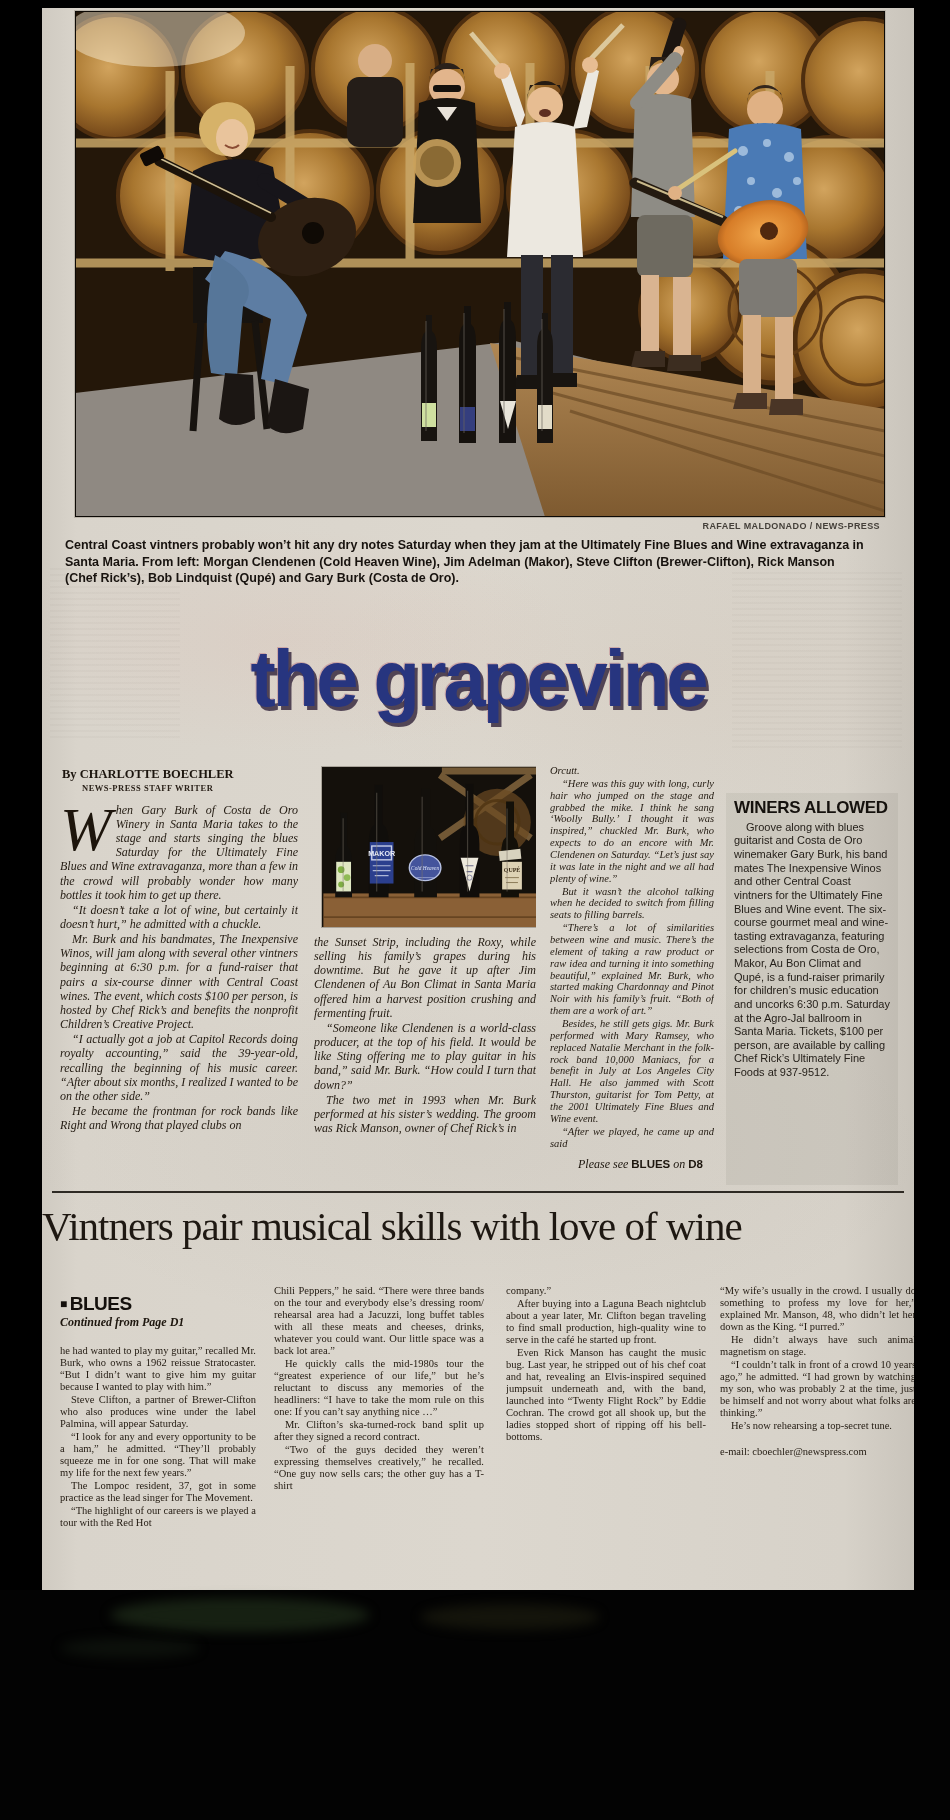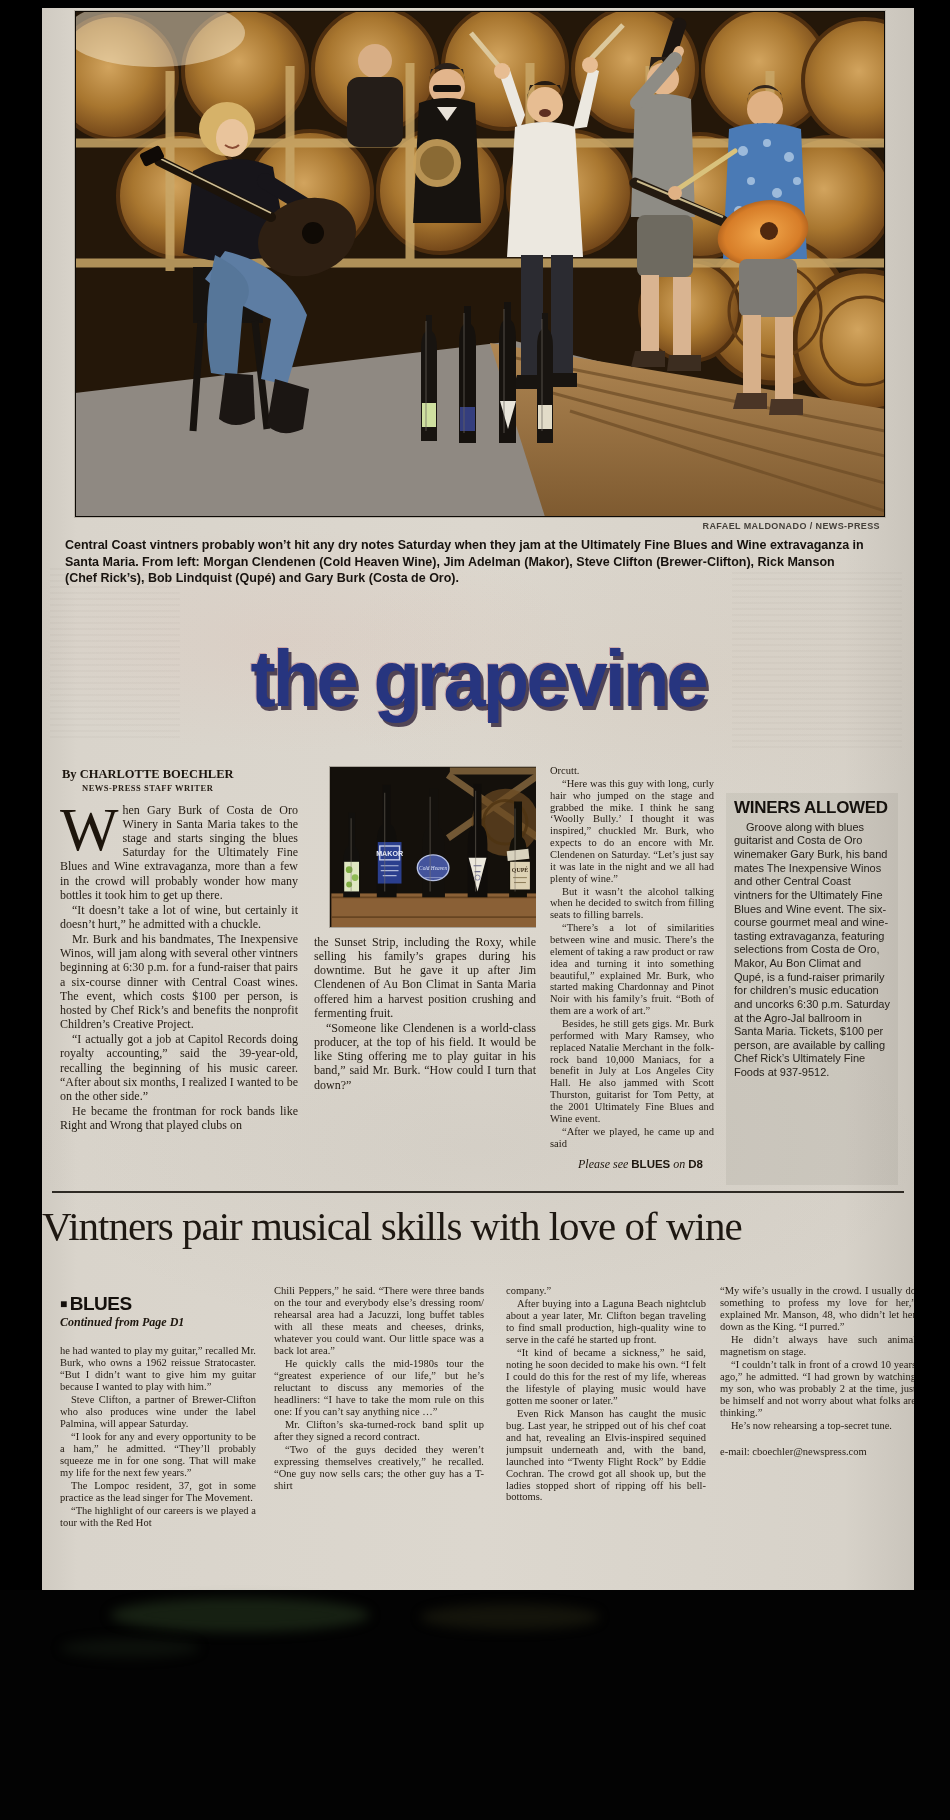--- a/index.html
+++ b/index.html
@@ -27,30 +27,30 @@
   .hl-kicker{position:absolute;left:0;top:583px;width:100%;text-align:center;
              font-size:46px;color:#4a4947;letter-spacing:1px;}
   .hl-main{position:absolute;left:0;top:624px;width:100%;text-align:center;
            font-family:"Liberation Sans",sans-serif;font-weight:bold;
            font-size:76px;letter-spacing:-3px;color:#27357f;
            text-shadow:3px 4px 0 rgba(35,20,45,.75), -1px -1px 0 rgba(160,40,70,.25);
            transform:scaleY(1.06);transform-origin:top center;}
   
   .art{position:absolute;left:16px;top:757px;width:842px;height:420px;}
   .art-col{position:absolute;top:0;bottom:0;overflow:hidden;}
-  .art p{margin:0 0 1px 0;text-align:justify;color:#221a11;}
+  .art p{margin:0 0 1px 0;text-align:justify;color:#221a11;font-style:italic;}
   .c1{left:2px;width:238px;font-size:12px;line-height:1.18;}
   .c2{left:256px;width:222px;font-size:12px;line-height:1.18;}
   .c3{left:492px;width:164px;font-size:10.5px;line-height:1.13;}
   .art p{text-indent:12px;}
   .art p.cont,.art p.first{text-indent:0;}
   .byline{font-weight:bold;font-size:12.5px;color:#1c150e;margin:2px 0 0 2px;}
   .byrole{font-size:8.5px;letter-spacing:.5px;color:#2a2119;margin:1px 0 10px 22px;font-weight:bold;}
   .dcap{float:left;font-size:62px;line-height:.78;padding:2px 4px 0 0;color:#1d150c;}
-  .inset{width:222px;height:160px;background:#14100b;margin:2px 0 8px 16px;
+  .inset{width:222px;height:160px;background:#14100b;margin:2px 0 8px 8px;
          box-shadow:0 0 0 1px #a9a399;}
   .inset svg{display:block;width:100%;height:100%;}
   .sidebar{left:668px;width:172px;top:28px;bottom:auto;height:392px;position:absolute;
            background:rgba(60,55,48,.07);padding:6px 8px;box-sizing:border-box;}
   .sb-title{font-family:"Liberation Sans",sans-serif;font-weight:bold;font-size:17px;
             line-height:1.05;color:#15110d;letter-spacing:-.3px;margin-bottom:4px;}
   .sb-body{font-family:"Liberation Sans",sans-serif;font-size:11px;line-height:1.24;
            color:#26211b;text-indent:12px;}
   .cont-note{position:absolute;left:520px;top:392px;font-size:12px;font-style:italic;color:#1d160e;}
   .cont-note b{font-style:normal;font-family:"Liberation Sans",sans-serif;font-size:11.5px;}
@@ -302,20 +302,21 @@
             <rect x="178" y="84" width="22" height="10" fill="#d8d2be" transform="rotate(-6 189 89)"></rect>
             <rect x="181" y="96" width="20" height="28" fill="#ddd2b4"></rect>
             <text x="191" y="106" text-anchor="middle" font-family="Liberation Serif, serif" font-size="6" font-weight="bold" fill="#3a2c18">QUPÉ</text>
             <path d="M184 112 h14 M185 117 h12" stroke="#8a7a56" stroke-width="1"></path>
           </g>
           <path d="M20 52 v74 M54 26 v100 M100 30 v96 M146 24 v102 M186 42 v84" stroke="#7b7468" stroke-width="1.2" opacity=".45"></path>
         </svg>
       </div>
       <p class="cont">the Sunset Strip, including the Roxy, while selling his family’s grapes during his downtime. But he gave it up after Jim Clendenen of Au Bon Climat in Santa Maria offered him a harvest position crushing and fermenting fruit.</p>
       <p>“Someone like Clendenen is a world-class producer, at the top of his field. It would be like Sting offering me to play guitar in his band,” said Mr. Burk. “How could I turn that down?”</p>
+      <p>The two met in 1993 when Mr. Burk performed at his sister’s wedding. The groom was Rick Manson, owner of Chef Rick’s in</p>
     </div>
 
     <div class="art-col c3">
       <p class="cont">Orcutt.</p>
       <p>“Here was this guy with long, curly hair who jumped on the stage and grabbed the mike. I think he sang ‘Woolly Bully.’ I thought it was inspired,” chuckled Mr. Burk, who expects to do an encore with Mr. Clendenen on Saturday. “Let’s just say it was late in the night and we all had plenty of wine.”</p>
       <p>But it wasn’t the alcohol talking when he decided to switch from filling seats to filling barrels.</p>
       <p>“There’s a lot of similarities between wine and music. There’s the element of taking a raw product or raw idea and turning it into something beautiful,” explained Mr. Burk, who started making Chardonnay and Pinot Noir with his family’s fruit. “Both of them are a work of art.”</p>
       <p>Besides, he still gets gigs. Mr. Burk performed with Mary Ramsey, who replaced Natalie Merchant in the folk-rock band 10,000 Maniacs, for a benefit in July at Los Angeles City Hall. He also jammed with Scott Thurston, guitarist for Tom Petty, at the 2001 Ultimately Fine Blues and Wine event.</p>
       <p>“After we played, he came up and said</p>
     </div>
@@ -345,21 +346,20 @@
     </div>
     <div class="col k2">
       <p class="cont">Chili Peppers,” he said. “There were three bands on the tour and everybody else’s dressing room/ rehearsal area had a Jacuzzi, long buffet tables with all these meats and cheeses, drinks, whatever you could want. Our little space was a back lot area.”</p>
       <p>He quickly calls the mid-1980s tour the “greatest experience of our life,” but he’s reluctant to discuss any memories of the headliners: “I have to take the mom rule on this one: If you can’t say anything nice …”</p>
       <p>Mr. Clifton’s ska-turned-rock band split up after they signed a record contract.</p>
       <p>“Two of the guys decided they weren’t expressing themselves creatively,” he recalled. “One guy now sells cars; the other guy has a T-shirt</p>
     </div>
     <div class="col k3">
       <p class="cont">company.”</p>
       <p>After buying into a Laguna Beach nightclub about a year later, Mr. Clifton began traveling to find small production, high-quality wine to serve in the café he started up front.</p>
-      <p>“It kind of became a sickness,” he said, noting he soon decided to make his own. “I felt I could do this for the rest of my life, whereas the lifestyle of playing music would have gotten me sooner or later.”</p>
       <p>Even Rick Manson has caught the music bug. Last year, he stripped out of his chef coat and hat, revealing an Elvis-inspired sequined jumpsuit underneath and, with the band, launched into “Twenty Flight Rock” by Eddie Cochran. The crowd got all shook up, but the ladies stopped short of ripping off his bell-bottoms.</p>
     </div>
     <div class="col k4">
       <p class="cont">“My wife’s usually in the crowd. I usually do something to profess my love for her,” explained Mr. Manson, 48, who didn’t let her down as the King. “I purred.”</p>
       <p>He didn’t always have such animal magnetism on stage.</p>
       <p>“I couldn’t talk in front of a crowd 10 years ago,” he admitted. “I had grown by watching my son, who was probably 2 at the time, just be himself and not worry about what folks are thinking.”</p>
       <p>He’s now rehearsing a top-secret tune.</p>
       <p class="email">e-mail: cboechler@newspress.com</p>
     </div>
   </div>

